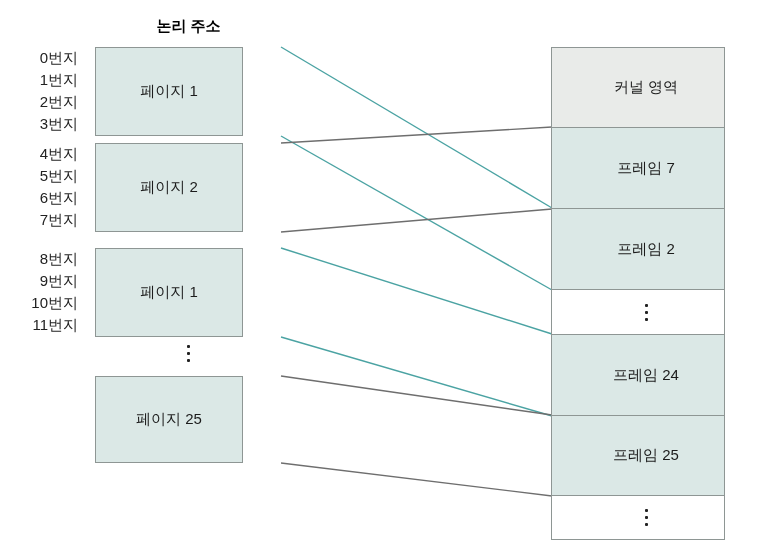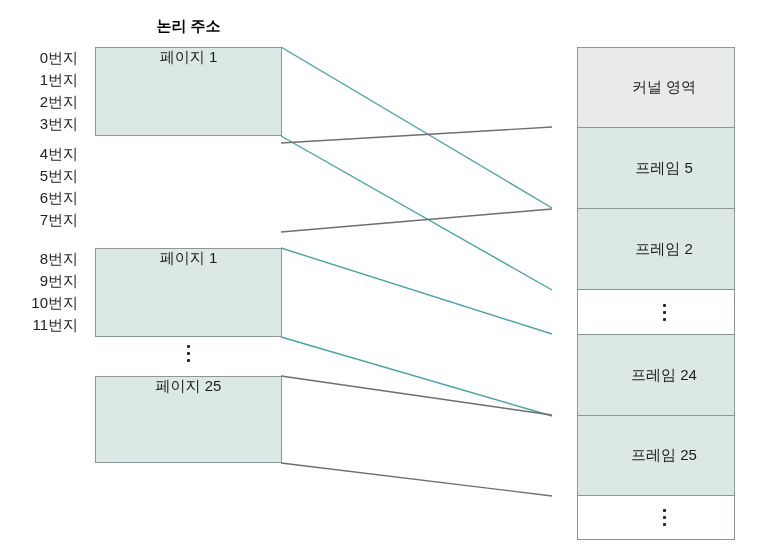--- a/index.html
+++ b/index.html
@@ -11,28 +11,28 @@
     position:absolute;top:16px;height:20px;line-height:20px;text-align:center;
     font-size:15px;font-weight:700;color:#000000;
   }
   #logical-title{left:95px;width:187px;}
   #physical-title{left:551px;width:190px;}
 
   .addr-col{position:absolute;left:4px;width:74px;}
   .addr{height:22px;line-height:22px;text-align:right;font-size:15px;color:#222;}
 
   .page-box{
-    position:absolute;left:95px;width:187px;box-sizing:border-box;
+    position:absolute;left:95px;width:148px;box-sizing:border-box;
     background:#dbe8e6;border:1px solid #8e9694;
-    display:flex;align-items:flex-start;justify-content:center;z-index:2;
+    display:flex;align-items:center;justify-content:center;z-index:2;
   }
   .page-box span{font-size:15px;color:#1c1c1c;}
 
   .phys-box{
-    position:absolute;left:577px;width:158px;box-sizing:border-box;
+    position:absolute;left:551px;width:174px;box-sizing:border-box;
     border:1px solid #8e9694;display:flex;align-items:center;justify-content:center;z-index:2;padding-left:16px;
   }
   .phys-box span{font-size:15px;color:#1c1c1c;}
   .phys-frame{background:#dbe8e6;}
   .phys-kernel{background:#e9ebe9;}
   .phys-dots{background:#ffffff;}
 
   .vdots{display:flex;flex-direction:column;align-items:center;}
   .vdots i{display:block;width:3px;height:3px;background:#222;border-radius:1px;margin:2px 0;}
   #left-ellipsis{position:absolute;left:95px;width:187px;top:343px;height:20px;
@@ -73,39 +73,42 @@
   <div class="addr-col" style="top:248px">
     <div class="addr">8번지</div>
     <div class="addr">9번지</div>
     <div class="addr">10번지</div>
     <div class="addr">11번지</div>
   </div>
 
   <div class="page-box" style="top:47px;height:89px">
     <span>페이지 1</span>
   </div>
+  <div class="page-box" style="top:143px;height:89px">
+    <span>페이지 2</span>
+  </div>
   <div class="page-box" style="top:248px;height:89px">
     <span>페이지 1</span>
   </div>
   <div id="left-ellipsis">
     <span class="vdots">
         <i></i>
         <i></i>
         <i></i>
       </span>
   </div>
   <div class="page-box" style="top:376px;height:87px">
     <span>페이지 25</span>
   </div>
 
   <div class="phys-box phys-kernel" style="top:47px;height:81px">
     <span>커널 영역</span>
   </div>
   <div class="phys-box phys-frame" style="top:127px;height:82px">
-    <span>프레임 5</span>
+    <span>프레임 7</span>
   </div>
   <div class="phys-box phys-frame" style="top:208px;height:82px">
     <span>프레임 2</span>
   </div>
   <div class="phys-box phys-dots" style="top:289px;height:46px">
     <span class="vdots">
         <i></i>
         <i></i>
         <i></i>
       </span>

